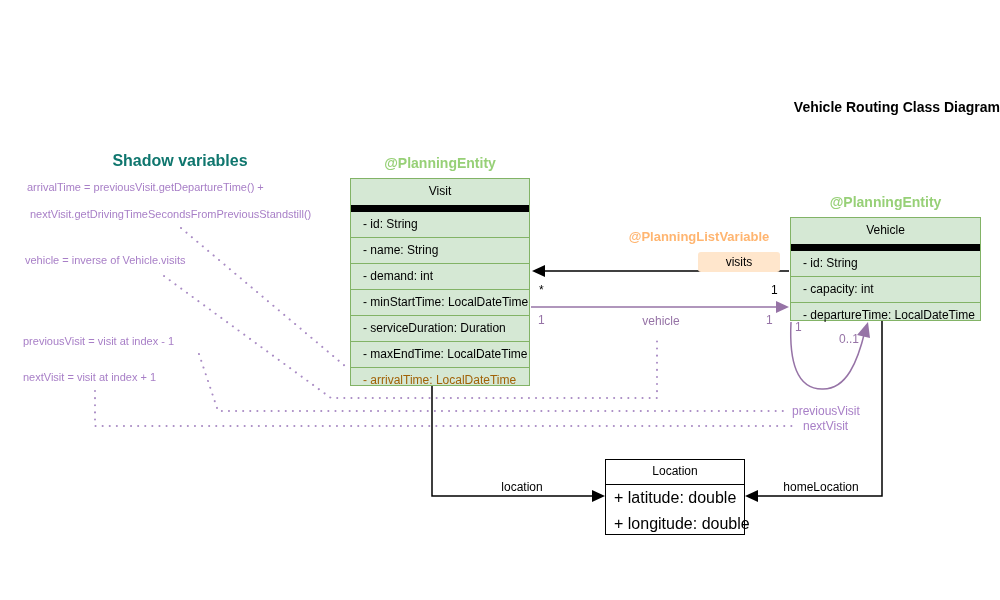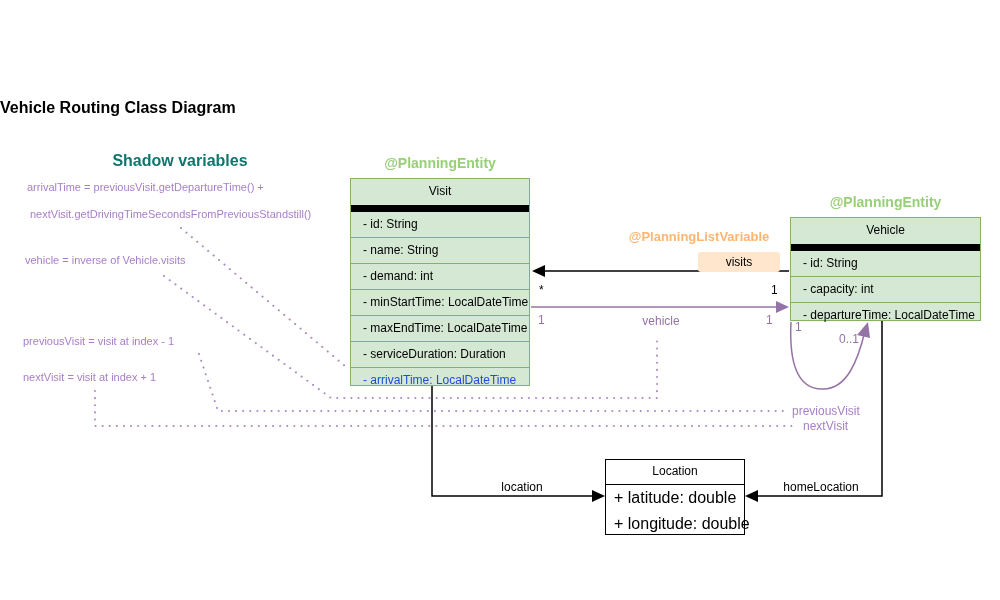--- a/index.html
+++ b/index.html
@@ -1,29 +1,29 @@
 <!DOCTYPE html>
 <html><head>
 <meta charset="utf-8">
 <style>
   html,body{margin:0;padding:0;background:#ffffff;}
   #canvas{position:relative;width:1000px;height:600px;background:#ffffff;overflow:hidden;
           font-family:"Liberation Sans","DejaVu Sans",sans-serif;color:#000;}
   #wires{position:absolute;left:0;top:0;pointer-events:none;}
   .abs{position:absolute;}
-  .title{left:0;top:99px;width:1000px;text-align:left;font-size:16px;font-weight:bold;color:#000;}
+  .title{left:0;top:99px;width:1000px;text-align:right;font-size:14px;font-weight:bold;color:#000;}
   .shadow-heading{left:30px;top:152px;width:300px;text-align:center;font-size:16px;font-weight:bold;color:#0f766e;}
   .ann{font-size:11px;color:#a87fc7;white-space:nowrap;}
   .stereo-green{font-size:14px;font-weight:bold;color:#97d077;text-align:center;}
   .stereo-orange{font-size:13px;font-weight:bold;color:#ffb570;text-align:center;}
   .cls-box{background:#d5e8d4;border:1px solid #82b366;box-sizing:border-box;}
   .cls-header{height:26px;line-height:25px;text-align:center;font-size:12px;border-bottom:7px solid #000000;}
   .cls-row{height:26px;line-height:25px;padding-left:12px;font-size:12px;border-bottom:1px solid #82b366;box-sizing:border-box;white-space:nowrap;overflow:hidden;}
   .cls-row:last-child{border-bottom:none;}
-  .cls-row.shadow-attr{color:#1d4ed8;}
+  .cls-row.shadow-attr{color:#a16207;}
   .plain-box{background:#ffffff;border:1px solid #000;box-sizing:border-box;}
   .plain-header{height:24px;line-height:23px;text-align:center;font-size:12px;border-bottom:1px solid #000;}
   .plain-row{height:26px;line-height:26px;padding-left:8px;font-size:16px;white-space:nowrap;}
   .badge{background:#ffe6cc;border-radius:3px;text-align:center;font-size:12px;line-height:20px;color:#000;}
   .mult-b{font-size:12px;color:#000;}
   .mult-p{font-size:12px;color:#9673a6;}
   .edge-label{font-size:12px;color:#000;text-align:center;}
   .edge-label-p{font-size:12px;color:#a87fc7;white-space:nowrap;}
 </style>
 </head>
@@ -63,22 +63,22 @@
   <div class="abs ann" style="left:23px;top:335px;">previousVisit = visit at index - 1</div>
   <div class="abs ann" style="left:23px;top:371px;">nextVisit = visit at index + 1</div>
 
   <div class="abs stereo-green" style="left:350px;top:155px;width:180px;">@PlanningEntity</div>
   <div class="abs cls-box" style="left:350px;top:178px;width:180px;height:208px;">
     <div class="cls-header">Visit</div>
     <div class="cls-row">- id: String</div>
     <div class="cls-row">- name: String</div>
     <div class="cls-row">- demand: int</div>
     <div class="cls-row">- minStartTime: LocalDateTime</div>
+    <div class="cls-row">- serviceDuration: Duration</div>
     <div class="cls-row">- maxEndTime: LocalDateTime</div>
-    <div class="cls-row">- serviceDuration: Duration</div>
     <div class="cls-row shadow-attr">- arrivalTime: LocalDateTime</div>
   </div>
 
   <div class="abs stereo-green" style="left:790px;top:194px;width:191px;">@PlanningEntity</div>
   <div class="abs cls-box" style="left:790px;top:217px;width:191px;height:104px;">
     <div class="cls-header">Vehicle</div>
     <div class="cls-row">- id: String</div>
     <div class="cls-row">- capacity: int</div>
     <div class="cls-row">- departureTime: LocalDateTime</div>
   </div>

